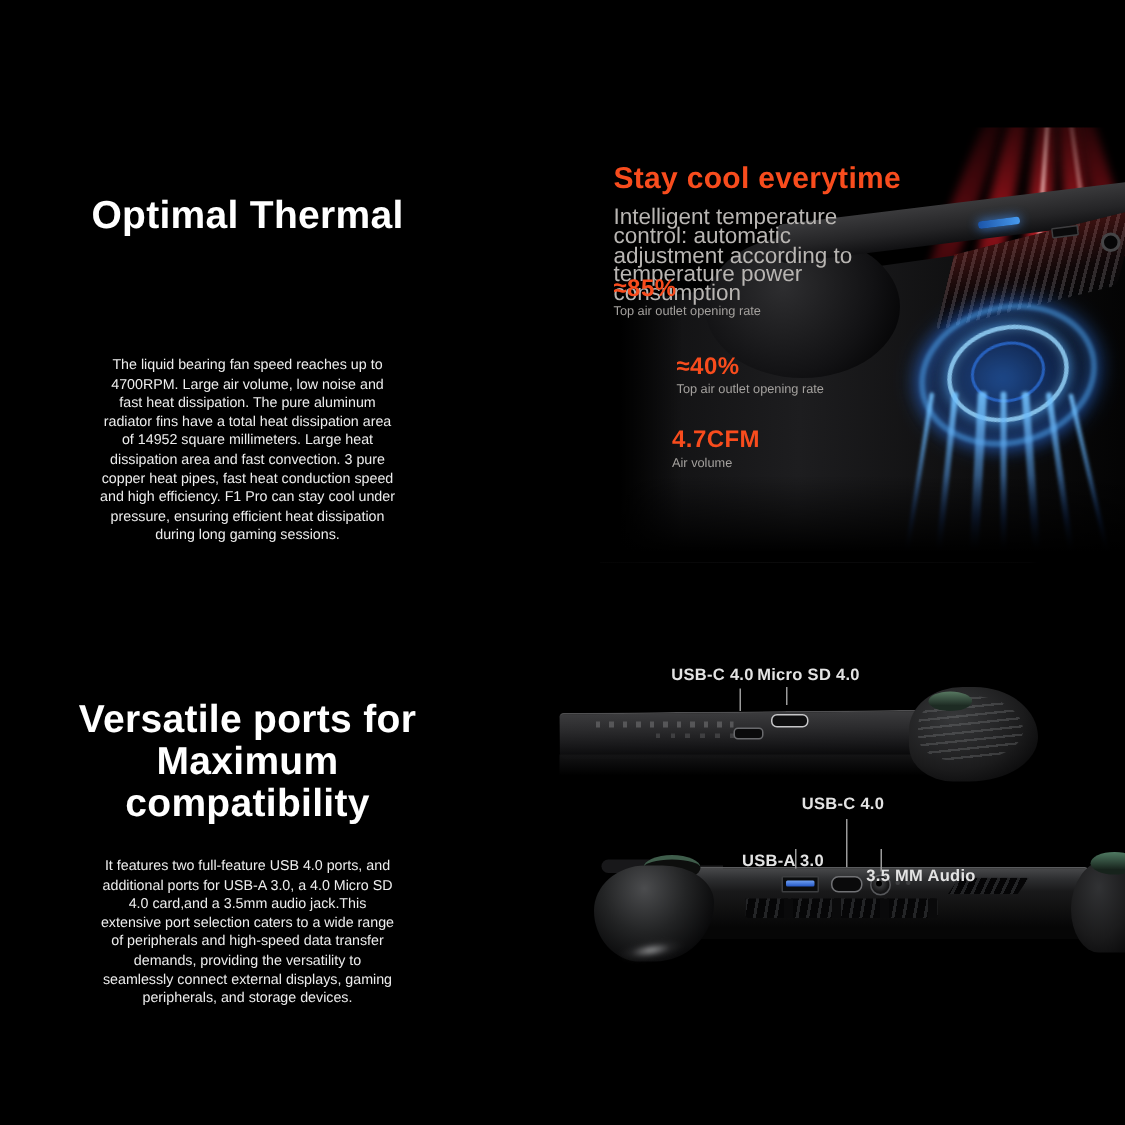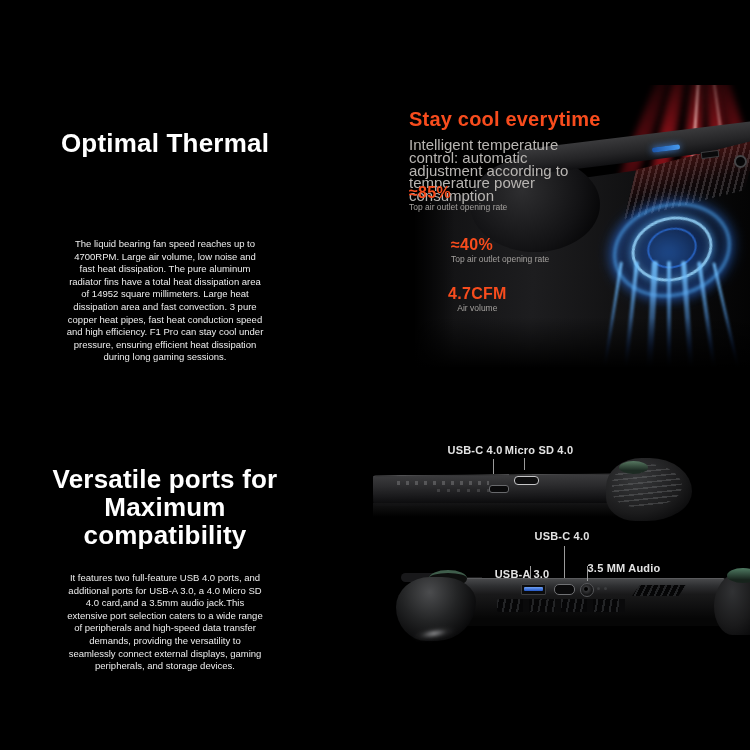--- a/index.html
+++ b/index.html
@@ -48,21 +48,21 @@
   .stream{position:absolute;top:0;width:4px;height:114px;border-radius:2px;filter:blur(1px);
           background:linear-gradient(to bottom,rgba(115,195,255,.9),rgba(35,95,205,.3) 75%,transparent);}
   .fadeL{left:0;top:0;width:55px;height:290px;background:linear-gradient(90deg,#000 25%,transparent);}
   .fadeB{left:0;top:232px;width:350px;height:58px;background:linear-gradient(transparent,#000 88%);}
 
   
   .overlay1{z-index:5;}
   .stay-head{left:409px;top:108px;font-size:20px;font-weight:bold;color:var(--accent,#f84c1d);letter-spacing:.2px;}
   .stay-sub{left:409px;top:139px;width:178px;font-size:15px;line-height:12.8px;color:#b8b5b2;}
   .stat-val{font-size:16px;font-weight:bold;color:var(--accent,#f84c1d);letter-spacing:.3px;}
-  .stat-lab{font-size:8.5px;color:#a4a19e;text-align:center;}
+  .stat-lab{font-size:8.5px;color:#a4a19e;}
 
   
   .plabel{transform:translateX(-50%);font-size:11px;font-weight:bold;color:#e3e3e3;
           letter-spacing:.2px;white-space:nowrap;z-index:6;}
   .pline{width:1px;background:#9b9b9b;z-index:6;}
 
   
   .d2bar{left:373px;top:474px;width:302px;height:30px;transform:rotate(-.5deg);border-radius:3px 0 0 5px;
          background:linear-gradient(to bottom,#3b3b3d,#2b2b2d 35%,#18181a 70%,#070708);border-top:1px solid #505052;}
   .d2icons{left:397px;top:481px;width:92px;height:4px;opacity:.85;
@@ -188,21 +188,21 @@
   <div class="abs d2icons"></div>
   <div class="abs d2icons2"></div>
   <div class="abs d2usbc"></div>
   <div class="abs d2sd"></div>
   <div class="abs d2shadow"></div>
   <div class="abs d2grip"></div>
   <div class="abs d2stick"></div>
 
   <div class="abs plabel" style="left:562px;top:530px;">USB-C 4.0</div>
   <div class="abs plabel" style="left:522px;top:551px;margin-top:17px;">USB-A 3.0</div>
-  <div class="abs plabel" style="left:614px;top:562px;margin-left:10px;">3.5 MM Audio</div>
+  <div class="abs plabel" style="left:614px;top:578px;">3.5 MM Audio</div>
   <div class="abs pline" style="left:564px;top:546px;height:32px;"></div>
   <div class="abs pline" style="left:530px;top:566px;height:13px;"></div>
   <div class="abs pline" style="left:587px;top:566px;height:15px;"></div>
 
   <div class="abs d3shell"></div>
   <div class="abs d3neck"></div>
   <div class="abs d3strip"></div>
   <div class="abs d3vents"></div>
   <div class="abs d3vsep"></div>
   <div class="abs d3avent"></div>

